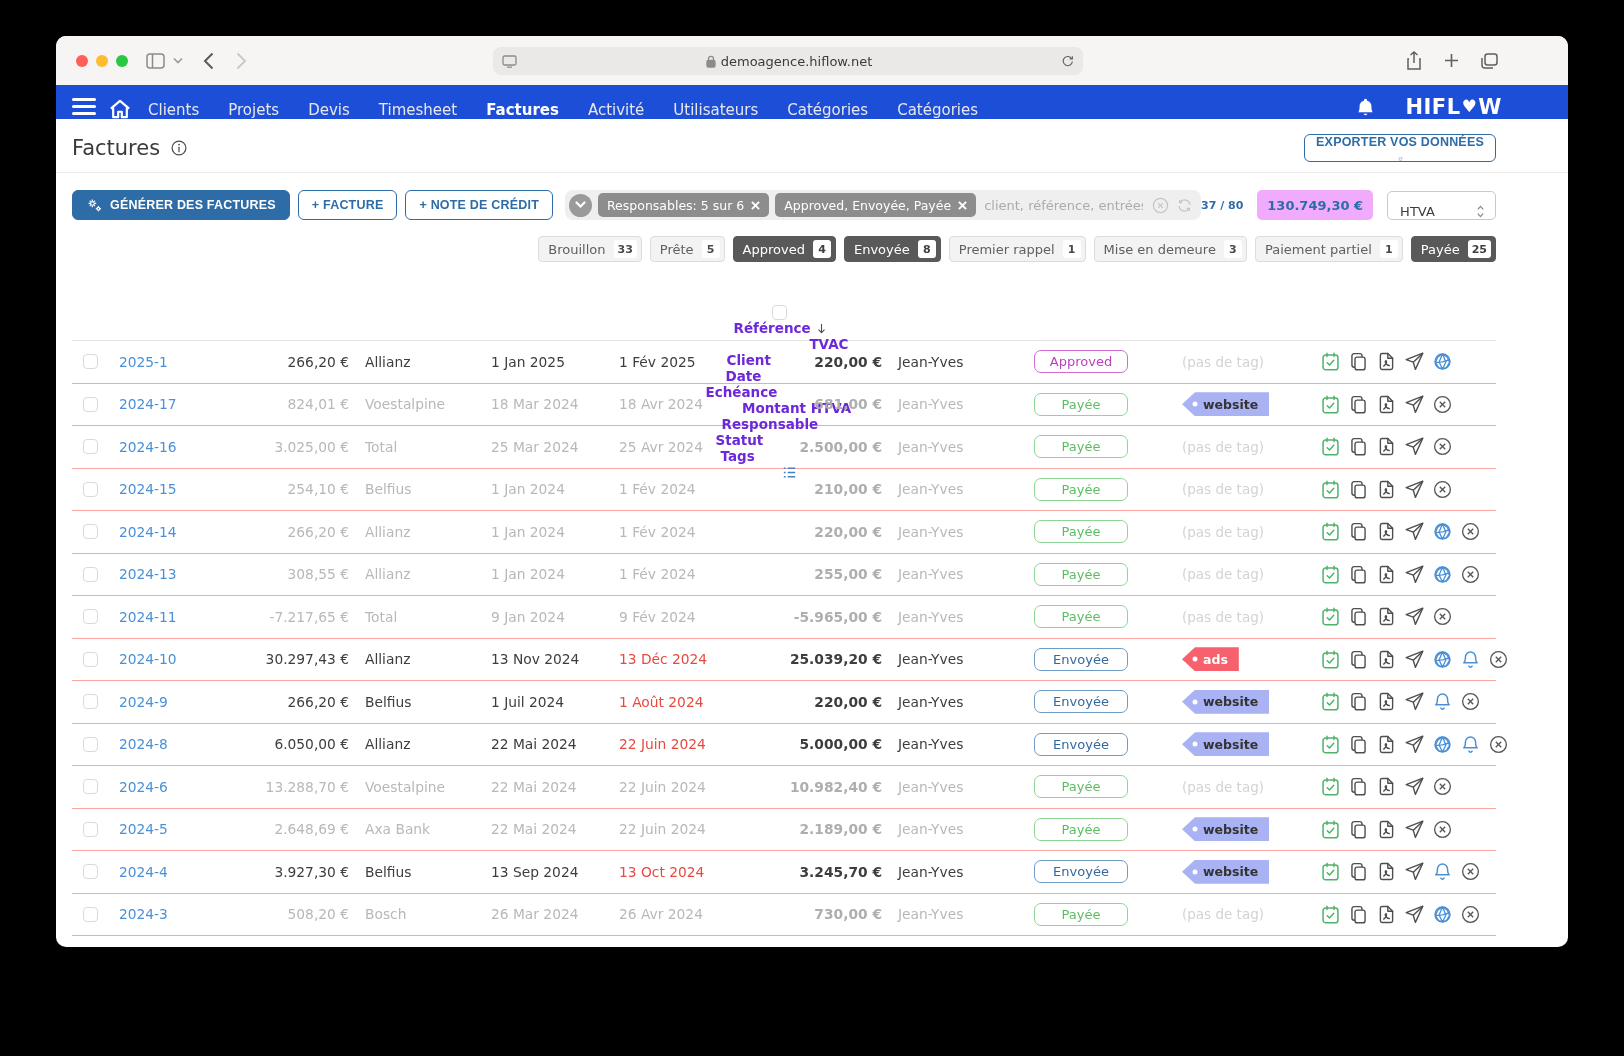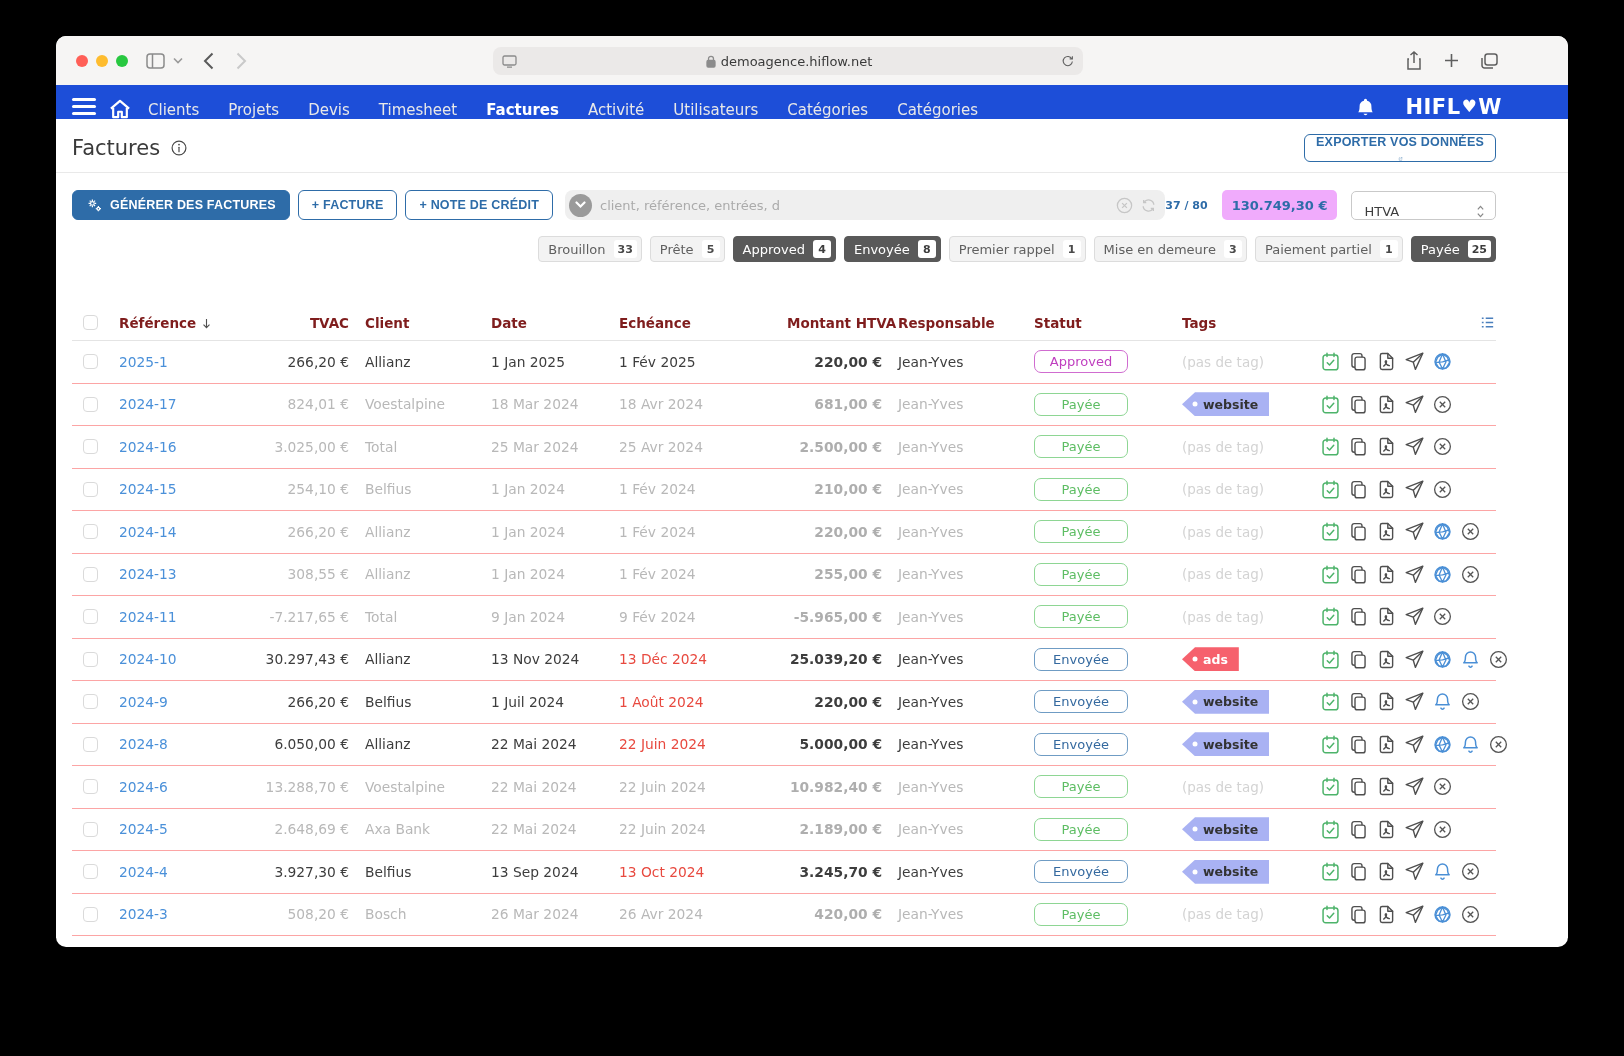--- a/index.html
+++ b/index.html
@@ -60,21 +60,21 @@
   .status-row{display:flex;justify-content:flex-end;gap:8px;margin-top:16px;height:26px;}
   .sbtn{height:26px;border-radius:4px;border:1px solid #dcdcdc;background:#f3f3f3;color:#5f5f5f;font-size:13px;
     display:flex;align-items:center;gap:8px;padding:0 4px 0 9px;cursor:pointer;font-family:inherit;white-space:nowrap;}
   .sbtn .cnt{background:#fff;border-radius:3px;min-width:18px;height:18px;display:flex;align-items:center;
     justify-content:center;font-size:11px;font-weight:700;color:#4a4a4a;padding:0 4px;}
   .sbtn.on{background:#595959;border-color:#595959;color:#fff;}
   .sbtn.on .cnt{color:#3d3d3d;}
   
   .table{margin-top:43px;}
   .thead,.trow{display:flex;align-items:center;padding-left:11px;}
-  .thead{height:36px;border-bottom:1px solid #e4e4e4;color:#7f1d1d;font-weight:700;font-size:13.5px;}
+  .thead{height:36px;border-bottom:1px solid #e4e4e4;color:#6d28d9;font-weight:700;font-size:13.5px;flex-direction:column;}
   .trow{height:42.5px;border-bottom:1px solid #fca5a5;font-size:13.8px;color:#3d3d3d;}
   .col{flex:0 0 auto;white-space:nowrap;overflow:visible;}
   .c-check{width:36px;display:flex;align-items:center;}
   .c-ref{width:112px;}
   .c-tvac{width:118px;text-align:right;}
   .sp1{width:16px;}
   .c-client{width:126px;}
   .c-date{width:128px;}
   .c-ech{width:168px;}
   .c-mont{width:95px;text-align:right;font-weight:700;}
@@ -260,20 +260,38 @@
       <button class="btn outline">
           <span>+ NOTE DE CRÉDIT</span>
         </button>
 
       <div class="filter-box">
         <span class="chev-circle">
           <svg width="11" height="8" viewBox="0 0 11 8" fill="none" stroke="#fff" stroke-width="2.2" stroke-linecap="round">
               <path d="M1.5 1.5l4 4 4-4"></path>
             </svg>
         </span>
+        <span style="display:flex;gap:6px;">
+            <span class="chip">
+              <span>Responsables: 5 sur 6</span>
+              <span style="display: flex;">
+                <svg width="9" height="9" viewBox="0 0 10 10" stroke="#fff" stroke-width="2.2" fill="none">
+                  <path d="M1 1l8 8M9 1l-8 8"></path>
+                </svg>
+              </span>
+            </span>
+            <span class="chip">
+              <span>Approved, Envoyée, Payée</span>
+              <span style="display: flex;">
+                <svg width="9" height="9" viewBox="0 0 10 10" stroke="#fff" stroke-width="2.2" fill="none">
+                  <path d="M1 1l8 8M9 1l-8 8"></path>
+                </svg>
+              </span>
+            </span>
+          </span>
         <input class="search-input" type="text" placeholder="client, référence, entrées, d" style="">
         <span class="clear-ic">
           <svg width="19" height="19" viewBox="0 0 24 24" fill="none" stroke="#c6c6c6" stroke-width="1.6">
               <circle cx="12" cy="12" r="9"></circle>
               <path d="M9 9l6 6M15 9l-6 6"></path>
             </svg>
         </span>
         <span class="sync-ic">
           <svg width="17" height="17" viewBox="0 0 24 24" fill="none" stroke="#c6c6c6" stroke-width="1.9">
               <path d="M19.5 11a7.5 7.5 0 0 0-13.8-3.4M4.5 13a7.5 7.5 0 0 0 13.8 3.4"></path>
@@ -1064,21 +1082,21 @@
           <div class="trow paid">
     <div class="col c-check">
               <span class="checkbox"></span>
             </div>
     <div class="col c-ref"><a class="ref-link">2024-3</a></div>
     <div class="col c-tvac">508,20 €</div>
     <div class="col sp1"></div>
     <div class="col c-client">Bosch</div>
     <div class="col c-date">26 Mar 2024</div>
     <div class="col c-ech">26 Avr 2024</div>
-    <div class="col c-mont">420,00 €</div>
+    <div class="col c-mont">730,00 €</div>
     <div class="col sp2"></div>
     <div class="col c-resp">Jean-Yves</div>
     <div class="col c-stat"><span class="badge paid">Payée</span></div>
     <div class="col c-tags"><span class="no-tag">(pas de tag)</span></div>
     <div class="col c-act">
               <span class="aicon">
                 <svg viewBox="0 0 24 24" fill="none" stroke="#4db36a" stroke-width="1.7" stroke-linecap="round" stroke-linejoin="round">
                   <rect x="3.5" y="4.5" width="17" height="17" rx="3"></rect>
                   <path d="M8 2.6v3.6M16 2.6v3.6"></path>
                   <path d="M8.3 13.4l2.6 2.6 4.8-5.4"></path>

